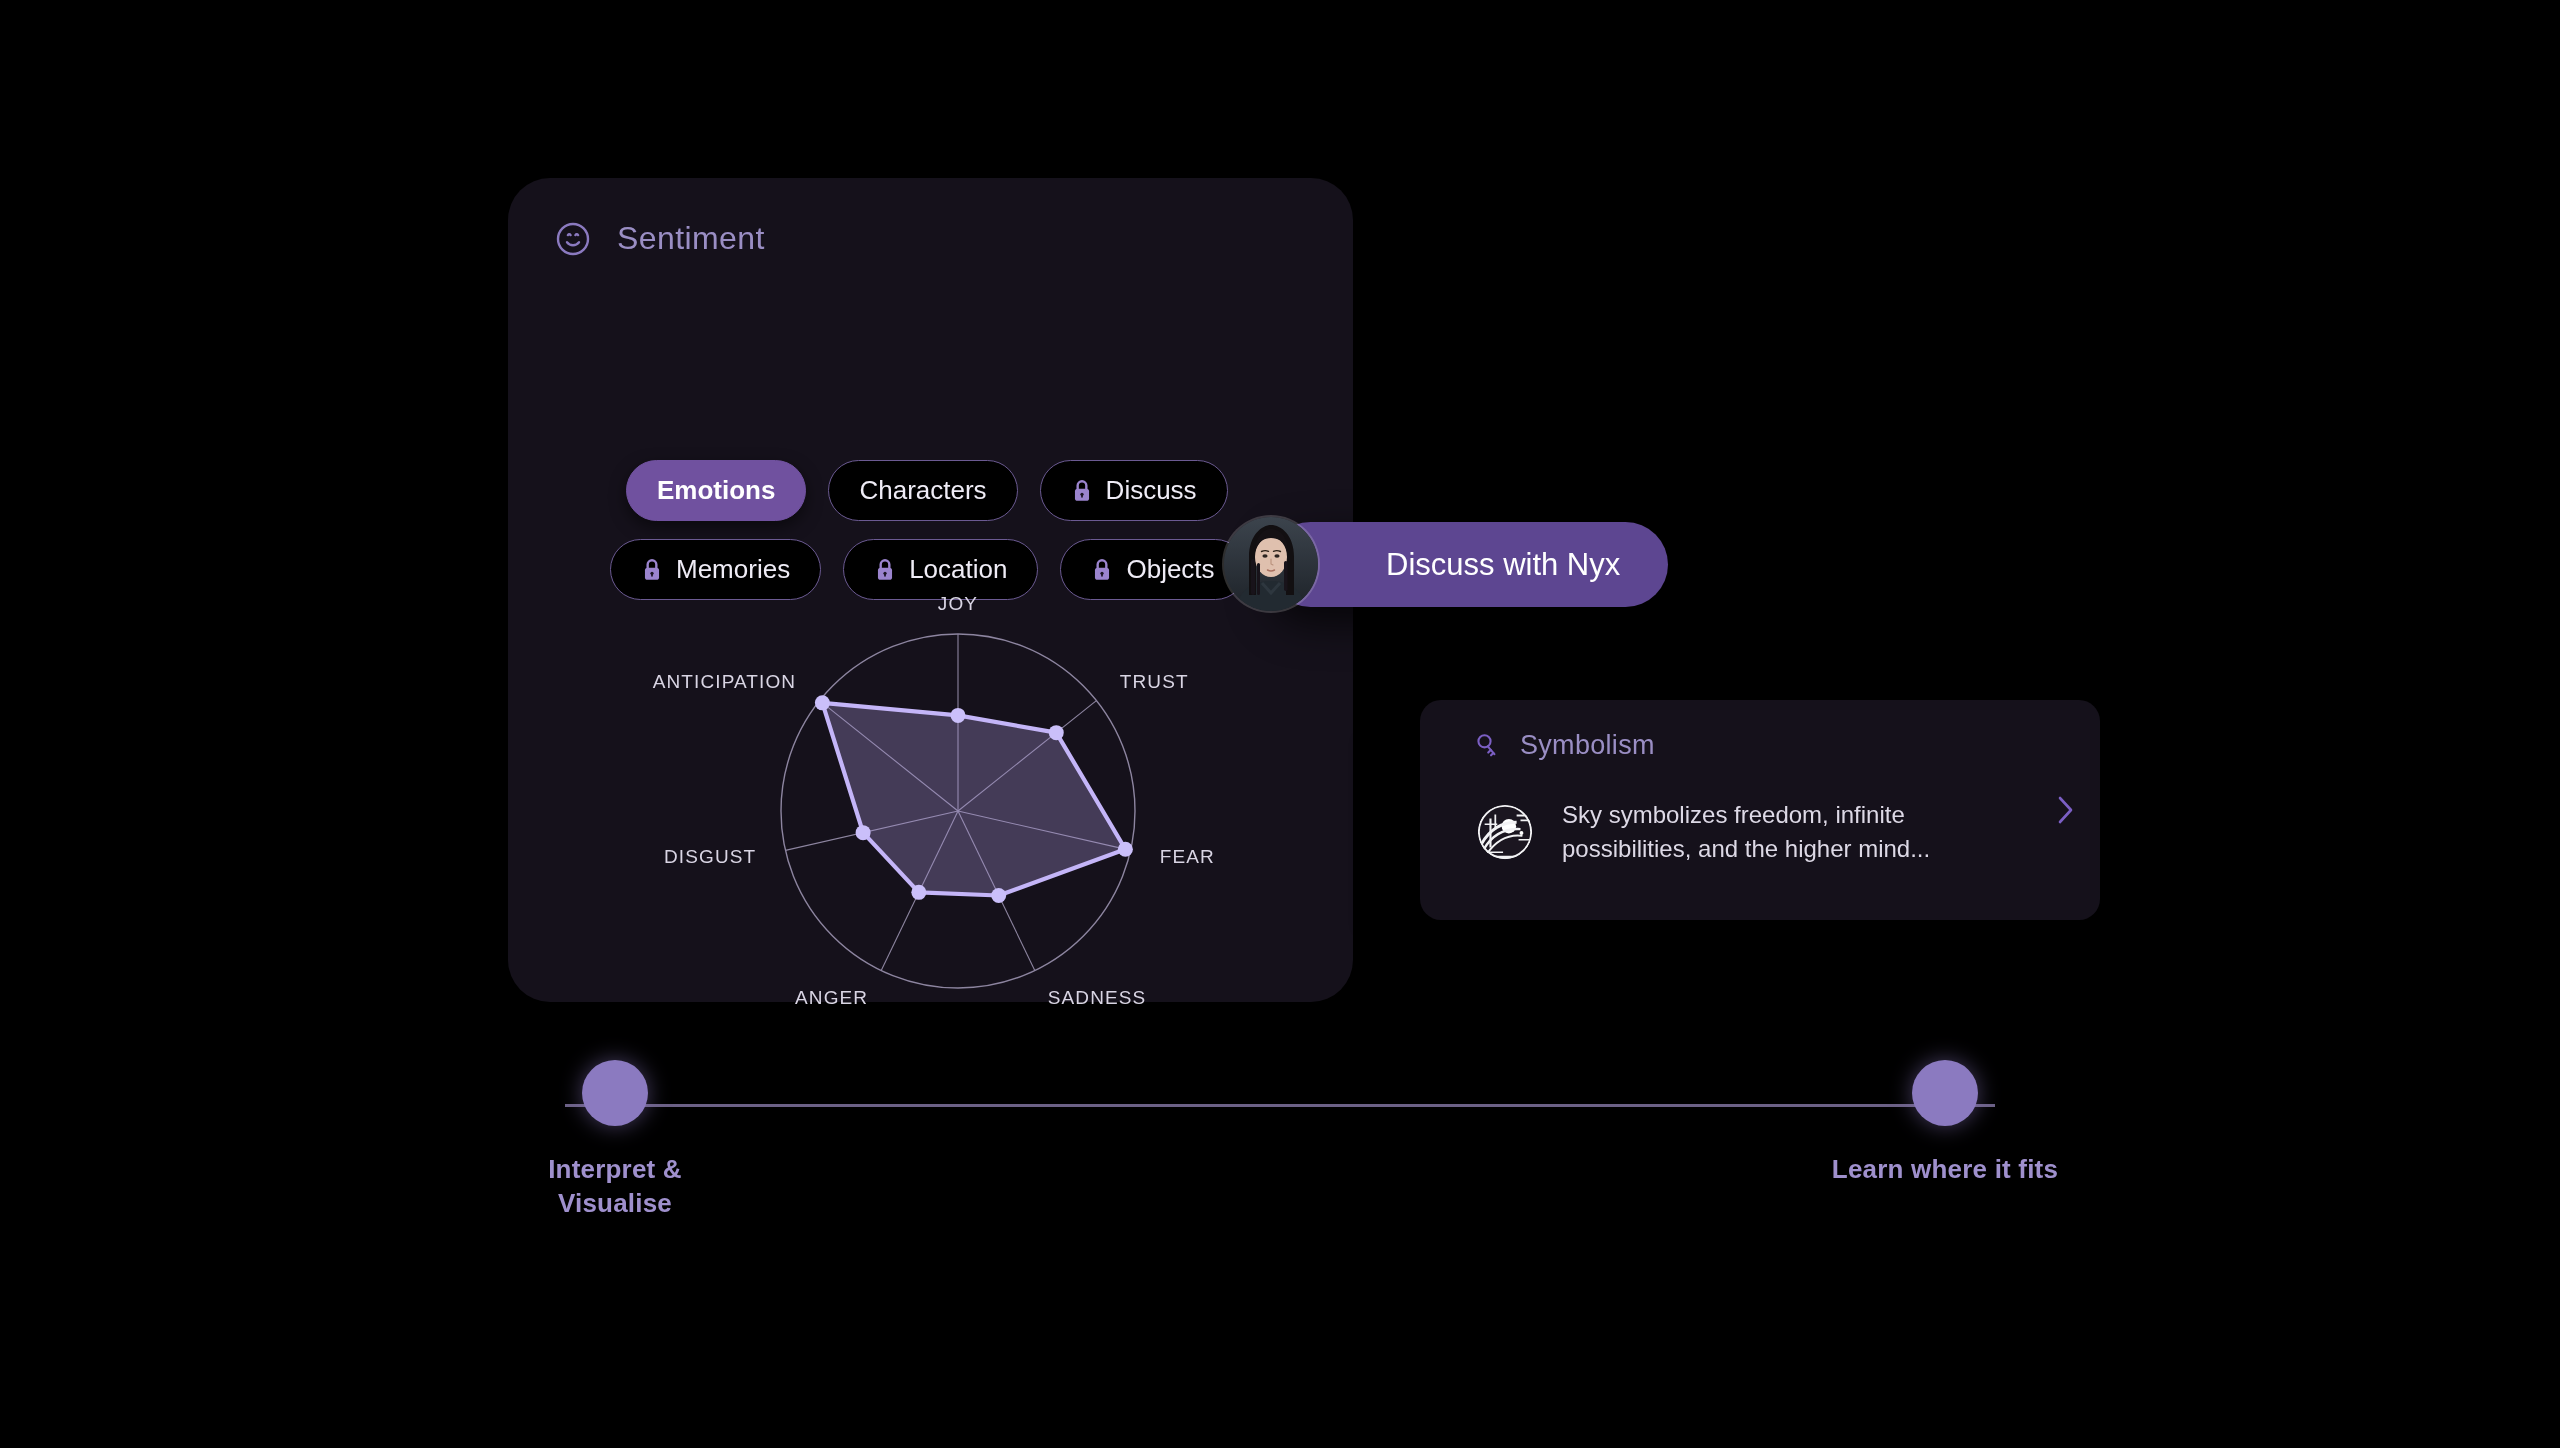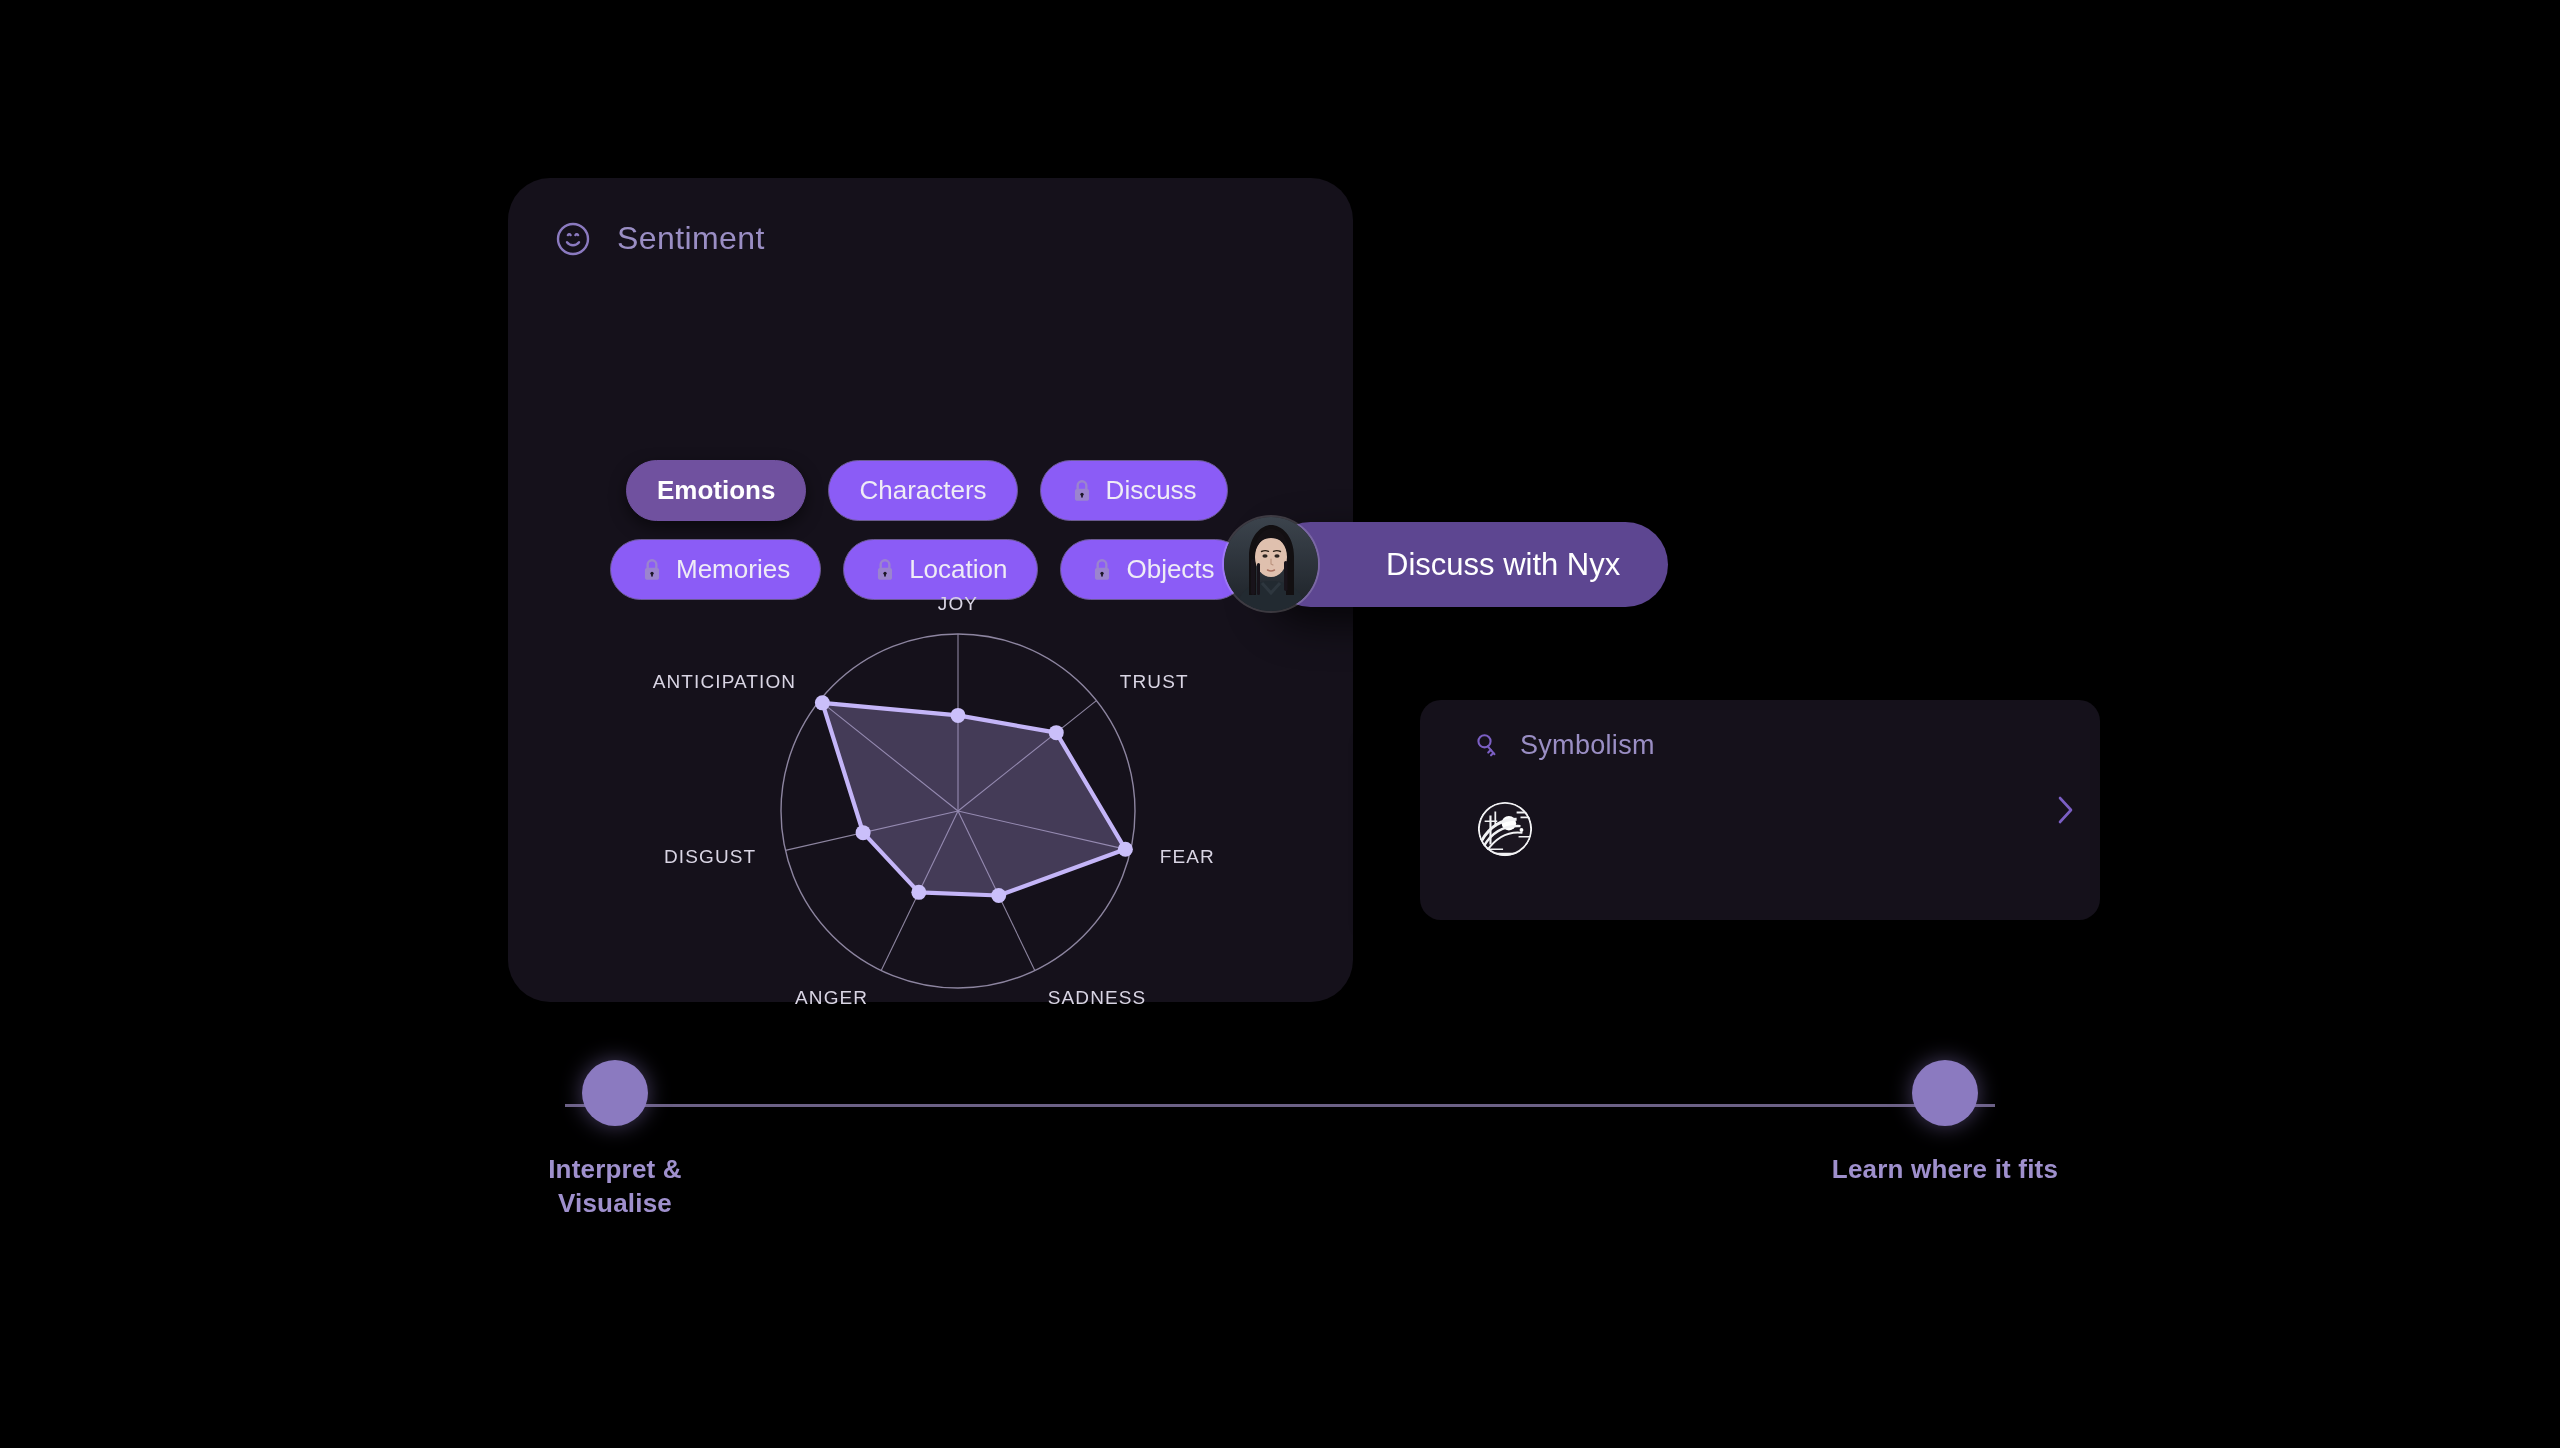--- a/index.html
+++ b/index.html
@@ -61,21 +61,21 @@
   }
   .chip-row.row2 { padding-left: 0; justify-content: flex-start; margin-left: -16px;}
   .chip {
     display: inline-flex;
     align-items: center;
     gap: 13px;
     height: 61px;
     padding: 0 30px;
     border-radius: 34px;
     border: 1.6px solid #6b5a92;
-    background: #8b5cf6;
+    background: #000000;
     color: #efecf6;
     font-size: 26px;
     white-space: nowrap;
     cursor: pointer;
   }
   .chip.active {
     background: #70519f;
     border-color: #70519f;
     color: #ffffff;
     font-weight: 600;
@@ -425,20 +425,21 @@
             <path d="M11 24 L24 24" stroke-width="1.8"></path>
             <path d="M44 15 L56 15" stroke-width="2.2"></path>
             <path d="M48 20 L58 20" stroke-width="1.8"></path>
             <path d="M46 40 L58 40" stroke-width="1.8"></path>
             <path d="M8 58 L56 58" stroke-width="3"></path>
             <path d="M12 53 L30 53" stroke-width="1.6"></path>
             <circle cx="49" cy="33" r="2" fill="#ffffff" stroke="none"></circle>
           </g>
         </svg>
       </span>
+      <div class="sym-text">Sky symbolizes freedom, infinite possibilities, and the higher mind...</div>
     </div>
 
     <span class="sym-chevron">
       <svg viewBox="0 0 26 40" fill="none" stroke="#7b5fc4" stroke-width="2.6" stroke-linecap="round" stroke-linejoin="round">
         <path d="M8 8 L19 20 L8 32"></path>
       </svg>
     </span>
   </div>
 
   <div class="timeline">

